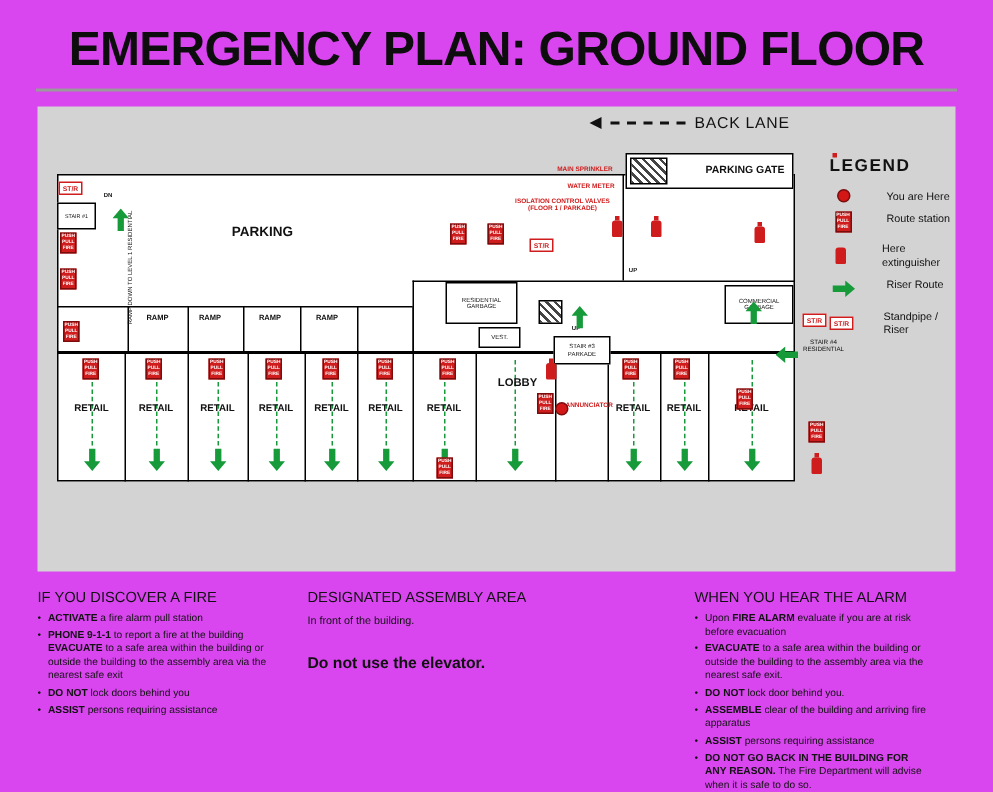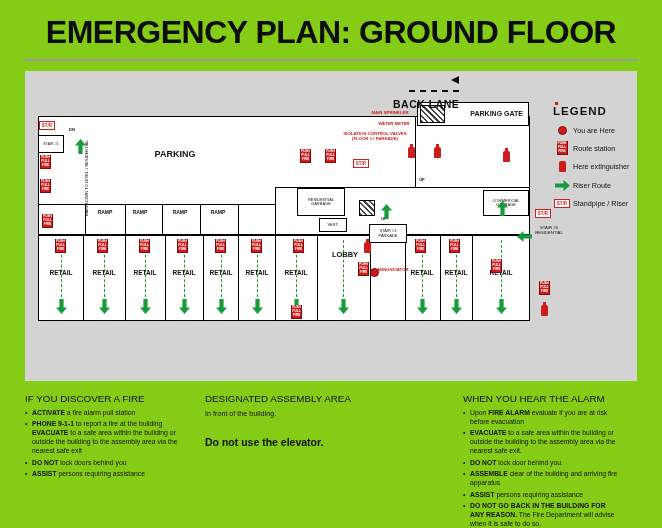--- a/index.html
+++ b/index.html
@@ -1,17 +1,17 @@
 <!DOCTYPE html>
 <html><head>
 <meta charset="utf-8">
 <style>
   html,body{margin:0;padding:0;background:#fff;}
   body{font-family:"Liberation Sans",sans-serif;color:#111;}
-  .page{position:relative;width:662px;height:528px;background:#84cc16;overflow:hidden;}
+  .page{position:relative;width:662px;height:528px;background:#d946ef;overflow:hidden;}
   h1{margin:0;padding:14px 25px 8px;font-size:32px;font-weight:700;letter-spacing:-0.5px;
      text-align:center;white-space:nowrap;color:#0d0d0d;}
   .rule{border:none;border-top:2px solid #9a9a9a;margin:0 24px 10px;}
 
   
   .map-panel{position:relative;margin:0 25px;width:612px;height:310px;background:#d3d3d3;}
   .building{position:absolute;left:13px;top:45px;width:492px;height:205px;background:#fff;
             border:1.6px solid #000;box-sizing:border-box;}
   #plan-layer{position:absolute;left:0;top:0;width:612px;height:310px;}
   .wall{position:absolute;background:#000;z-index:2;}
@@ -34,33 +34,33 @@
           color:#cf1c1c;font-size:4.5px;font-weight:bold;display:flex;align-items:center;justify-content:center;
           z-index:5;box-sizing:border-box;}
   .dot{position:absolute;width:7px;height:7px;background:#d31717;border:1px solid #7d0d0d;border-radius:50%;z-index:6;}
   .garrow{position:absolute;width:11px;height:15px;z-index:4;}
   .garrow svg{display:block;}
   .garrow.down{transform:rotate(180deg);}
   .garrow.left{transform:rotate(-90deg);}
   .garrow.right{transform:rotate(90deg);}
 
   
-  .street{position:absolute;display:flex;align-items:flex-end;gap:6px;font-weight:bold;
-          font-size:10.5px;letter-spacing:0.5px;z-index:7;flex-direction:column;}
+  .street{position:absolute;display:flex;align-items:center;gap:6px;font-weight:normal;
+          font-size:10.5px;letter-spacing:0.5px;z-index:7;}
   .back-lane{left:368px;top:5px;}
   .main-street{left:25px;top:282px;}
   .dashseg{display:inline-block;width:50px;height:0;border-top:2px dashed #111;}
   .tri{width:0;height:0;border-top:4.5px solid transparent;border-bottom:4.5px solid transparent;}
   .tri.left{border-right:8px solid #111;}
   .tri.right{border-left:8px solid #111;}
 
   
   .legend{position:absolute;left:528px;top:34px;width:82px;z-index:7;}
   .legend-title{font-size:11.5px;font-weight:bold;letter-spacing:1px;margin-bottom:9px;}
-  .lrow{display:flex;align-items:center;gap:2px;margin-bottom:6px;}
+  .lrow{display:flex;gap:20px;margin-bottom:6px;}
   .lrow .ic{width:18px;display:flex;justify-content:center;align-items:center;}
   .lrow .lt{font-size:7.2px;}
   .lrow .pull,.lrow .ext,.lrow .strbox,.lrow .dot,.lrow .garrow{position:static;}
 
   
   .instructions{display:grid;grid-template-columns:180px 258px 174px;margin:12px 25px 0;}
   .col{padding-right:16px;}
   h2{font-size:9.8px;font-weight:normal;margin:0 0 5px;}
   .instructions ul{list-style:none;margin:0;padding:0;}
   .instructions li{font-size:6.8px;line-height:1.32;margin-bottom:2.5px;padding-left:7px;position:relative;}

